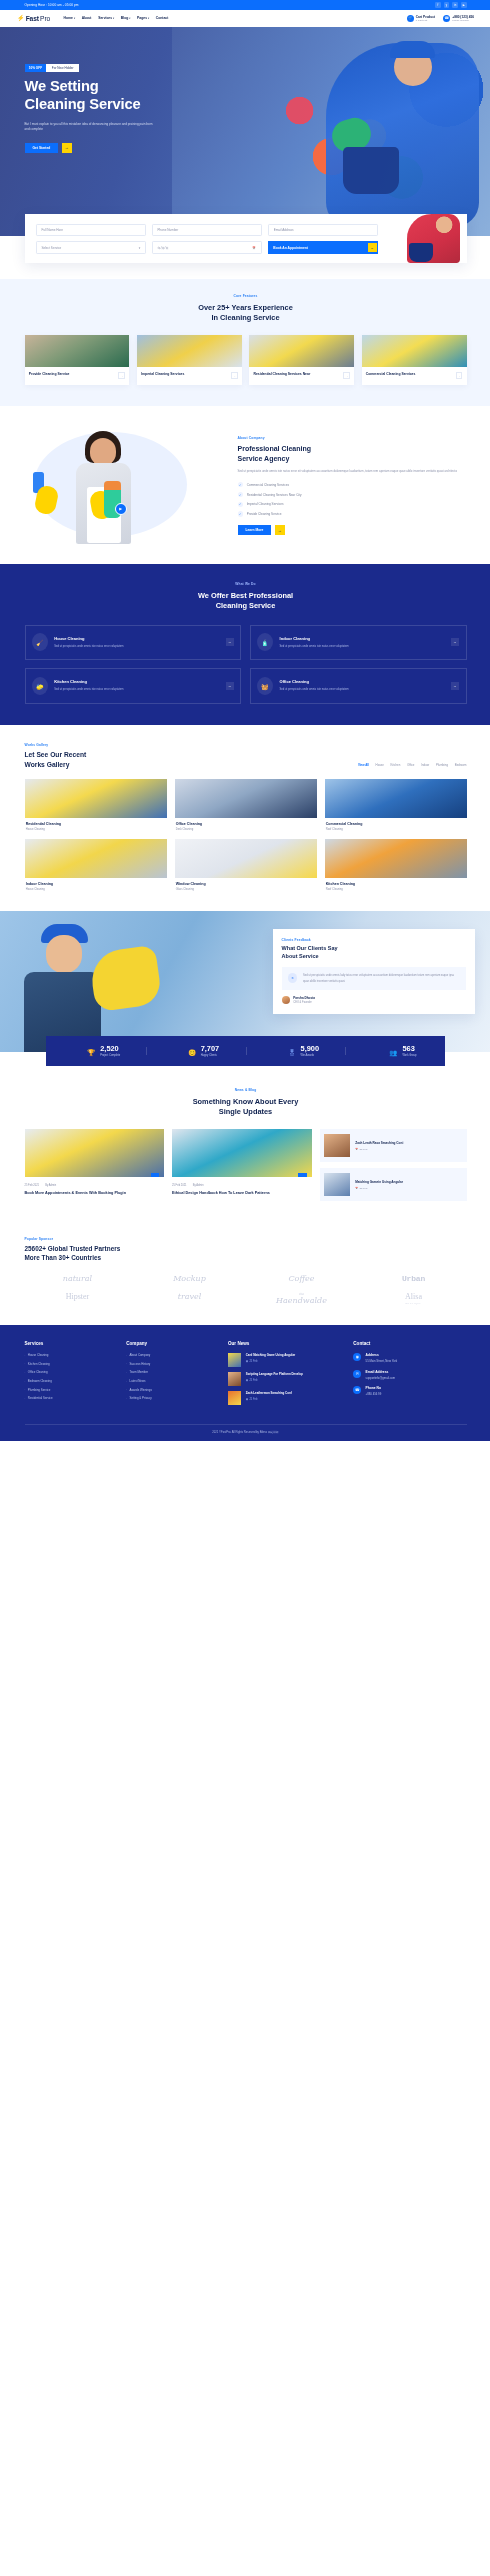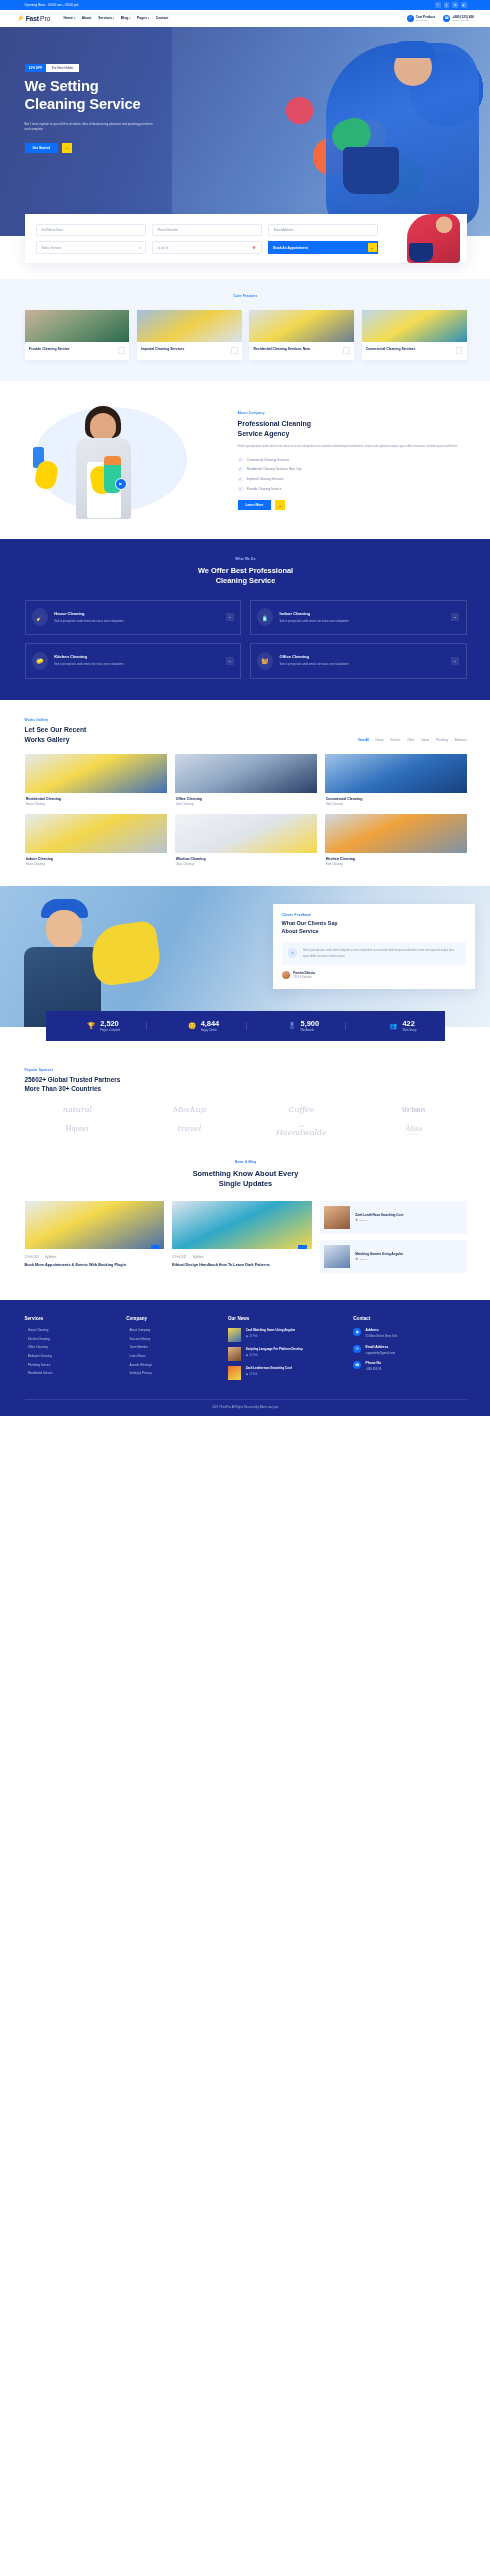--- a/index.html
+++ b/index.html
@@ -312,21 +312,21 @@
     width:6.7px; height:6.7px; border:0.6px solid #c6d6ea; border-radius:50%;
     display:flex; align-items:center; justify-content:center; font-size:3.1px; color:#5a6b8c; background:#fff;
   }
 
   
   .counter-holder { padding:0 0 18.4px; margin-top:-16px; position:relative; z-index:5; }
   .counters {
     width:399px; margin:0 auto; background:#1b2a8c; padding:8.6px 0;
     display:grid; grid-template-columns:repeat(4,1fr);
   }
-  .cnt { display:flex; align-items:center; justify-content:center; gap:4.3px; position:relative;padding-left:16px; }
+  .cnt { display:flex; align-items:flex-end; justify-content:center; gap:4.3px; position:relative;padding-left:16px; }
   .cnt + .cnt:before {
     content:""; position:absolute; left:0; top:2.5px; bottom:2.5px; width:0.6px;
     background:rgba(255,255,255,.16);
   }
   .cnt .ic { color:#7fa8ff; font-size:6.7px; }
   .cnt .n { color:#fff; font-size:7.4px; font-weight:bold; }
   .cnt .l { color:#b8c4ef; font-size:2.6px; margin-top:1.2px; }
 
   
   .blog { padding:3.7px 0 21px; }
@@ -493,20 +493,24 @@
         </div>
       </div>
       <div class="cleaner"></div>
     </div>
   </div>
 
   <div class="features">
     <div class="container">
       <div class="center">
         <div class="eyebrow">Core Features</div>
+        <div class="sec-title" style="margin-top:4.9px;">
+          <span>Over 25+ Years Experience</span><br>
+          <span>In Cleaning Service</span>
+        </div>
       </div>
       <div class="feat-grid">
         <div class="feat-card">
           <div class="feat-img fi1"></div>
           <div class="feat-body">
             <div class="feat-title">Provide Cleaning Service</div>
             <div class="feat-arrow">→</div>
           </div>
         </div>
         <div class="feat-card">
@@ -729,36 +733,90 @@
       <div class="cnt">
         <div class="ic">🏆</div>
         <div>
           <div class="n">2,520</div>
           <div class="l">Project Complete</div>
         </div>
       </div>
       <div class="cnt">
         <div class="ic">😊</div>
         <div>
-          <div class="n">4,844</div>
+          <div class="n">7,707</div>
           <div class="l">Happy Clients</div>
         </div>
       </div>
       <div class="cnt">
         <div class="ic">🎖</div>
         <div>
           <div class="n">5,900</div>
           <div class="l">Win Awards</div>
         </div>
       </div>
       <div class="cnt">
         <div class="ic">👥</div>
         <div>
-          <div class="n">422</div>
+          <div class="n">563</div>
           <div class="l">Work Group</div>
+        </div>
+      </div>
+    </div>
+  </div>
+
+  <div class="container blog">
+    <div class="center">
+      <div class="eyebrow">News &amp; Blog</div>
+      <div class="sec-title" style="margin-top:4.9px;">
+        <span>Something Know About Every</span><br>
+        <span>Single Updates</span>
+      </div>
+    </div>
+    <div class="blog-grid">
+      <div class="bl-card">
+        <div class="bl-ph b1">
+          <div class="bl-plus">+</div>
+        </div>
+        <div class="bl-meta">
+          <span>25 Feb 2021</span>
+          <span>By Admin</span>
+        </div>
+        <div class="bl-t">Book More Appointments &amp; Events With Booking Plugin</div>
+      </div>
+      <div class="bl-card">
+        <div class="bl-ph b2">
+          <div class="bl-plus">+</div>
+        </div>
+        <div class="bl-meta">
+          <span>25 Feb 2021</span>
+          <span>By Admin</span>
+        </div>
+        <div class="bl-t">Ethical Design Handbook How To Leave Dark Patterns</div>
+      </div>
+      <div>
+        <div class="side-post">
+          <div class="side-ph sp1"></div>
+          <div>
+            <div class="side-t">Zach Leath Rasa Smashing Coni</div>
+            <div class="side-d">
+              <span>📅</span>
+              <span>25 Feb</span>
+            </div>
+          </div>
+        </div>
+        <div class="side-post">
+          <div class="side-ph sp2"></div>
+          <div>
+            <div class="side-t">Matching Gamein Using Angular</div>
+            <div class="side-d">
+              <span>📅</span>
+              <span>25 Feb</span>
+            </div>
+          </div>
         </div>
       </div>
     </div>
   </div>
 
   <div class="container partners">
     <div>
       <div class="eyebrow">Popular Sponsor</div>
       <div class="sec-title" style="margin-top:4.3px; font-size:6.4px;">
         <span>25602+ Global Trusted Partners</span><br>
@@ -776,74 +834,20 @@
         <span style="font-size:3.1px; display:block;">the</span>
         <span>Haendwalde</span>
       </div>
       <div class="part serif">
         <span>Alisa</span>
         <span class="sub">BOUTIQUE</span>
       </div>
     </div>
   </div>
 
-  <div class="container blog">
-    <div class="center">
-      <div class="eyebrow">News &amp; Blog</div>
-      <div class="sec-title" style="margin-top:4.9px;">
-        <span>Something Know About Every</span><br>
-        <span>Single Updates</span>
-      </div>
-    </div>
-    <div class="blog-grid">
-      <div class="bl-card">
-        <div class="bl-ph b1">
-          <div class="bl-plus">+</div>
-        </div>
-        <div class="bl-meta">
-          <span>25 Feb 2021</span>
-          <span>By Admin</span>
-        </div>
-        <div class="bl-t">Book More Appointments &amp; Events With Booking Plugin</div>
-      </div>
-      <div class="bl-card">
-        <div class="bl-ph b2">
-          <div class="bl-plus">+</div>
-        </div>
-        <div class="bl-meta">
-          <span>25 Feb 2021</span>
-          <span>By Admin</span>
-        </div>
-        <div class="bl-t">Ethical Design Handbook How To Leave Dark Patterns</div>
-      </div>
-      <div>
-        <div class="side-post">
-          <div class="side-ph sp1"></div>
-          <div>
-            <div class="side-t">Zach Leath Rasa Smashing Coni</div>
-            <div class="side-d">
-              <span>📅</span>
-              <span>25 Feb</span>
-            </div>
-          </div>
-        </div>
-        <div class="side-post">
-          <div class="side-ph sp2"></div>
-          <div>
-            <div class="side-t">Matching Gamein Using Angular</div>
-            <div class="side-d">
-              <span>📅</span>
-              <span>25 Feb</span>
-            </div>
-          </div>
-        </div>
-      </div>
-    </div>
-  </div>
-
   <div class="footer">
     <div class="container">
       <div class="f-grid">
 
         <div>
           <div class="f-h">Services</div>
           <div class="f-link">
               <span class="ch">›</span>
               <span>House Cleaning</span>
             </div>

